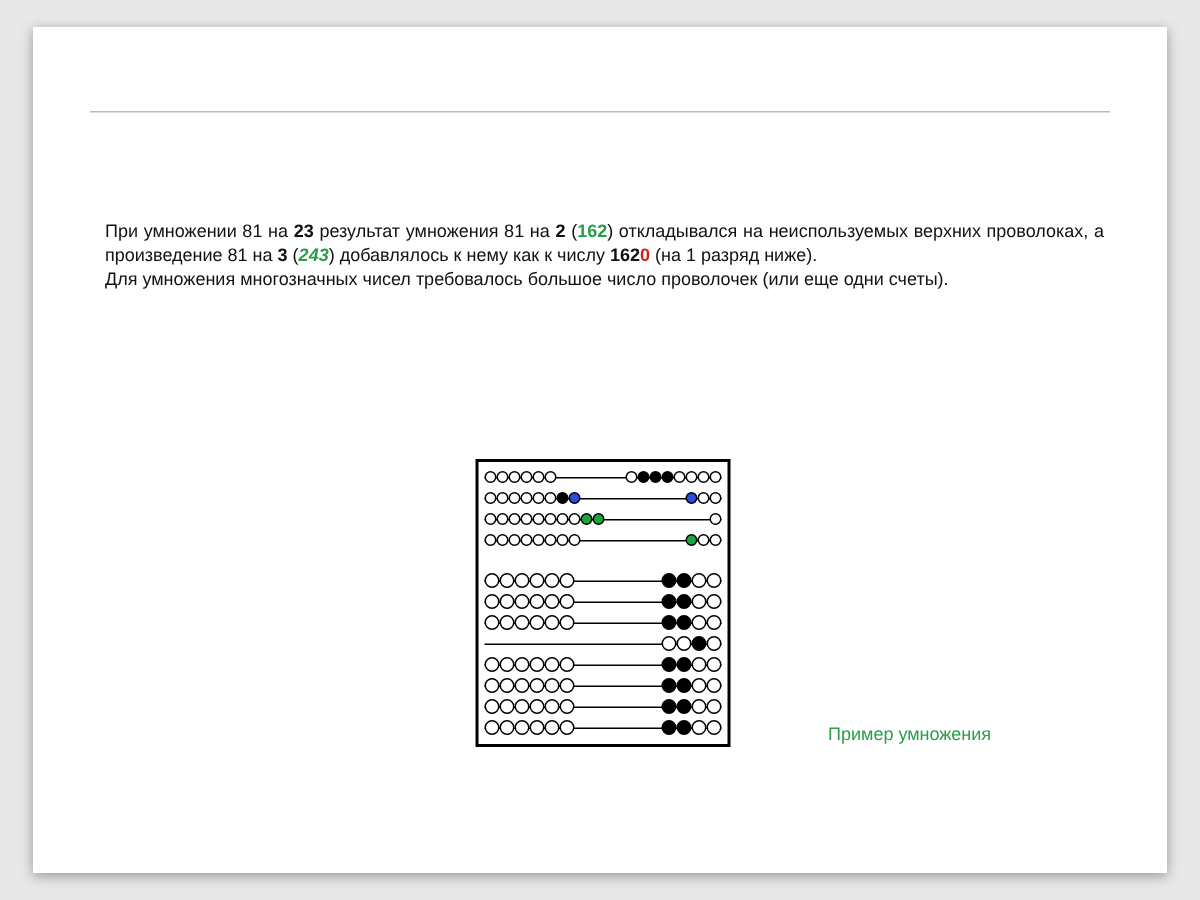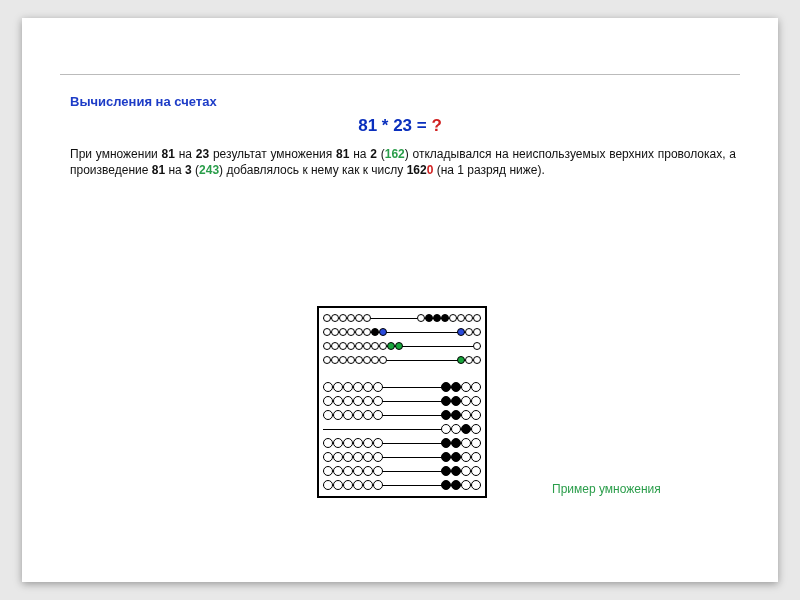--- a/index.html
+++ b/index.html
@@ -67,26 +67,26 @@
   .body-text {
     position: absolute;
     left: 48px;
     top: 128px;
     width: 666px;
     font-size: 12px;
     color: #111;
     line-height: 1.35;
     text-align: justify;
   }
-  .body-text .b81  { font-weight: bold; margin-top: 44px; }
+  .body-text .b81  { font-weight: normal; margin-top: 44px; }
   .body-text .b23  { font-weight: bold; }
   .body-text .b2   { font-weight: bold; }
   .body-text .b3   { font-weight: bold; }
   .body-text .n162 { color: #2a9d4a; font-weight: bold; }
-  .body-text .n243 { color: #2a9d4a; font-weight: bold; }
+  .body-text .n243 { color: #2a9d4a; font-weight: bold; font-style: italic; }
   .body-text .n1620 { font-weight: bold; }
   .body-text .d0   { color: #d02020; }
   .abacus-wrap {
     position: absolute;
     left: 295px;
     top: 288px;
     width: 166px;
     height: 188px;
     border: 2px solid #000;
     background: #fff;
@@ -128,30 +128,27 @@
     color: #2a9d4a;
     text-align: right;
   }
 </style>
 </head>
 <body>
 
 <div class="slide">
   <div class="header-line"></div>
 
-  <div class="section-title">Вычисления на счетах</div>
-
-  <div class="equation">
-    <span>81 * 23 = </span><span class="qmark">?</span>
-  </div>
+
 
   <div class="body-text">
     <div>
       <span>При умножении </span><span class="b81">81</span><span> на </span><span class="b23">23</span><span> результат умножения </span><span class="b81">81</span><span> на </span><span class="b2">2</span><span> (</span><span class="n162">162</span><span>) откладывался на неиспользуемых верхних проволоках, а произведение </span><span class="b81">81</span><span> на </span><span class="b3">3</span><span> (</span><span class="n243">243</span><span>) добавлялось к нему как к числу </span><span class="n1620"><span>162</span><span class="d0">0</span></span><span> (на 1 разряд ниже).</span>
     </div>
+    <div>Для умножения многозначных чисел требовалось большое число проволочек (или еще одни счеты).</div>
   </div>
 
   <div class="abacus-wrap" id="abacus">
       <div class="wire" style="top: 6px; height: 8px;">
         <div class="wire-line" style="top: 4px;"></div>
         <div class="beads-left" style="top: 0px;">
           <div class="bead w-white" style="width: 8px; height: 8px;"></div>
           <div class="bead w-white" style="width: 8px; height: 8px;"></div>
           <div class="bead w-white" style="width: 8px; height: 8px;"></div>
           <div class="bead w-white" style="width: 8px; height: 8px;"></div>

